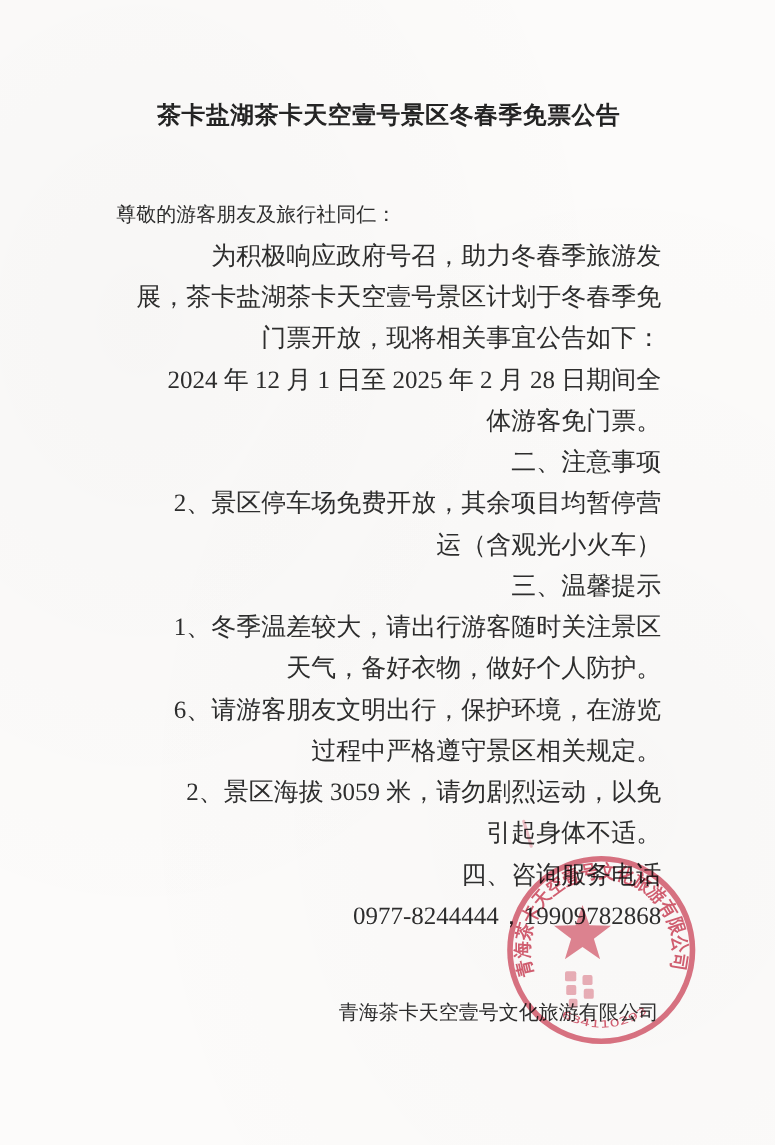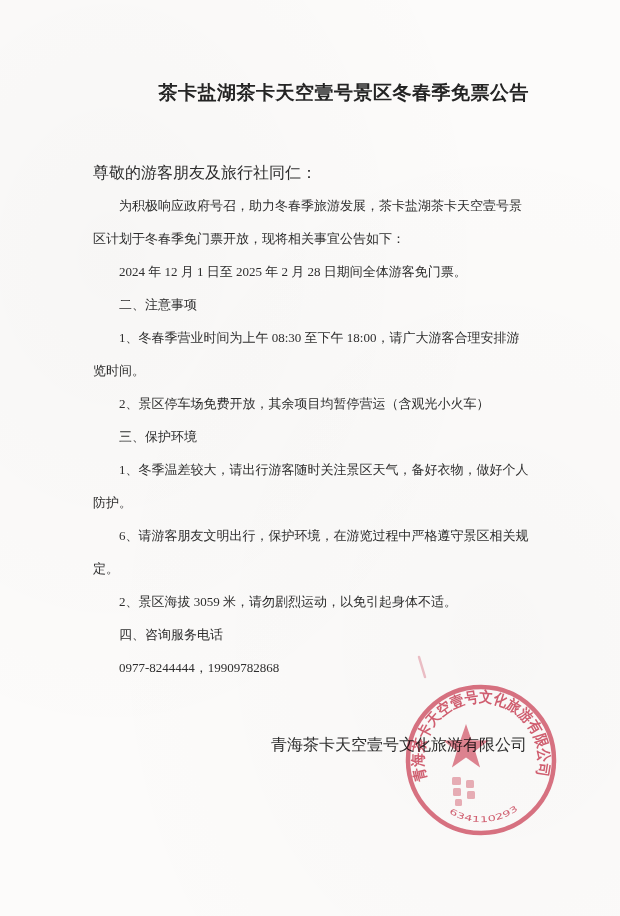--- a/index.html
+++ b/index.html
@@ -12,37 +12,38 @@
       radial-gradient(ellipse at 80% 70%, rgba(0,0,0,0.014), transparent 60%);
     font-family:"Liberation Serif","DejaVu Serif",serif;
     color:#2d2d2d;
     overflow:hidden;
   }
   .content{
     position:absolute;left:93px;top:0;width:436px;
   }
   .doc-title{
     margin:80px 0 12px 0;
-    text-align:right;
+    text-align:center;
     font-size:19px;
     font-weight:bold;
     letter-spacing:0.5px;
     color:#242424;
     line-height:26px;
   }
   .salutation{
     margin:50px 0 0 0;
     font-size:16px;
     line-height:33px;
   }
   .para{
     margin:0;
-    font-size:13px;
+    font-size:20px;
     line-height:33px;
     text-indent:2em;
+    text-align:right;
   }
   .signature{
     margin-top:44px;
     text-align:right;
     padding-right:2px;
   }
   .sig-line{
     margin:0;
     font-size:16px;
     line-height:33px;
@@ -65,24 +66,23 @@
 
     <h1 class="doc-title">茶卡盐湖茶卡天空壹号景区冬春季免票公告</h1>
 
     <p class="salutation">尊敬的游客朋友及旅行社同仁：</p>
 
     <p class="para">为积极响应政府号召，助力冬春季旅游发展，茶卡盐湖茶卡天空壹号景区计划于冬春季免门票开放，现将相关事宜公告如下：</p>
 
     <p class="para">2024 年 12 月 1 日至 2025 年 2 月 28 日期间全体游客免门票。</p>
 
     <p class="para">二、注意事项</p>
-    <p class="para">1、冬春季营业时间为上午 08:30 至下午 18:00，请广大游客合理安排游览时间。</p>
     <p class="para">2、景区停车场免费开放，其余项目均暂停营运（含观光小火车）</p>
 
-    <p class="para">三、保护环境</p>
+    <p class="para">三、温馨提示</p>
     <p class="para">1、冬季温差较大，请出行游客随时关注景区天气，备好衣物，做好个人防护。</p>
     <p class="para">6、请游客朋友文明出行，保护环境，在游览过程中严格遵守景区相关规定。</p>
     <p class="para">2、景区海拔 3059 米，请勿剧烈运动，以免引起身体不适。</p>
 
     <p class="para">四、咨询服务电话</p>
     <p class="para">0977-8244444，19909782868</p>
 
     <div class="signature">
       <p class="sig-line">青海茶卡天空壹号文化旅游有限公司</p>
 

